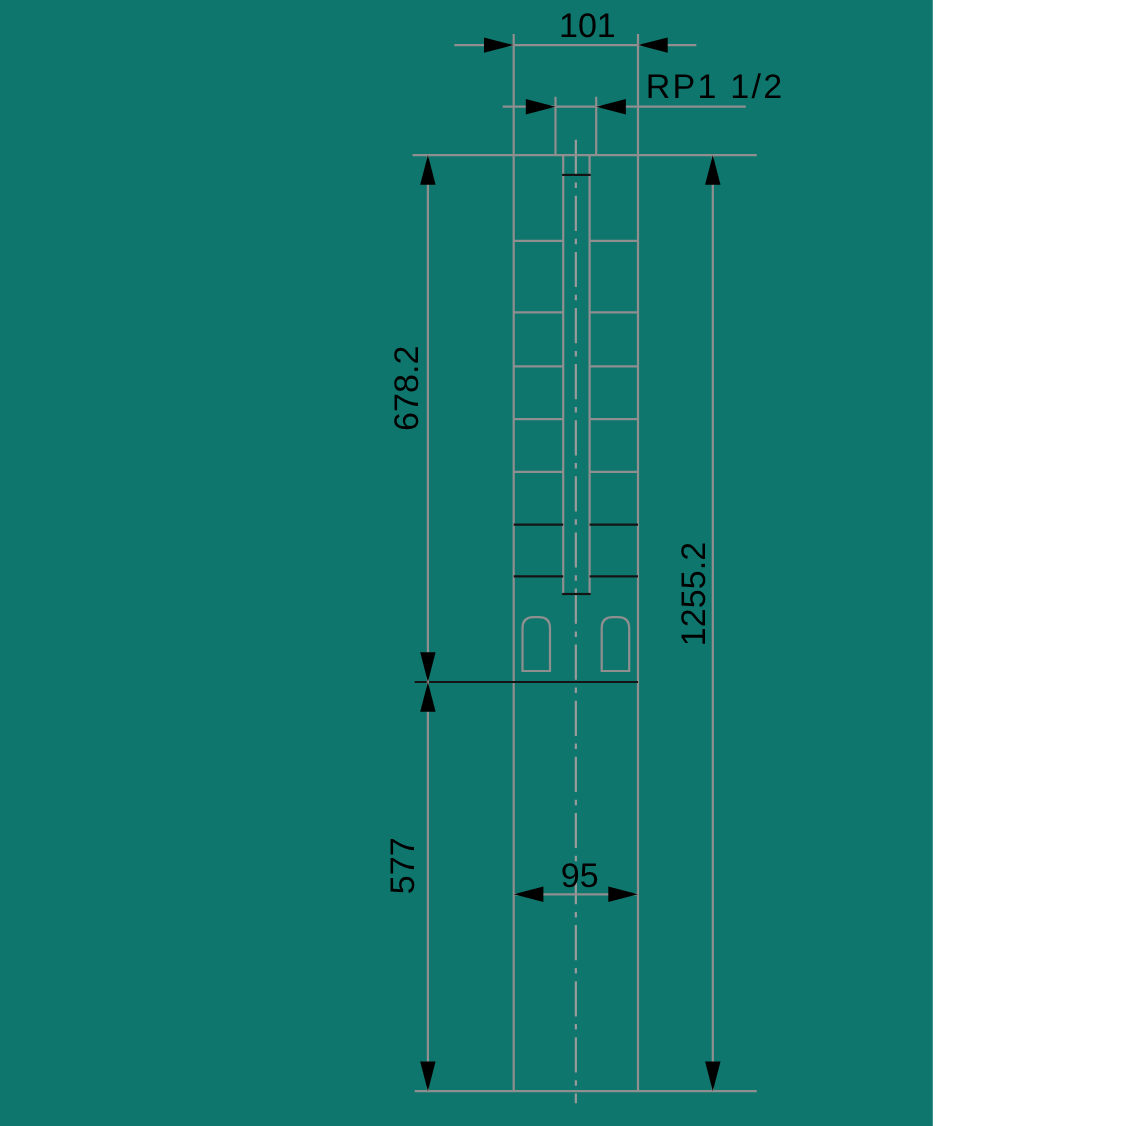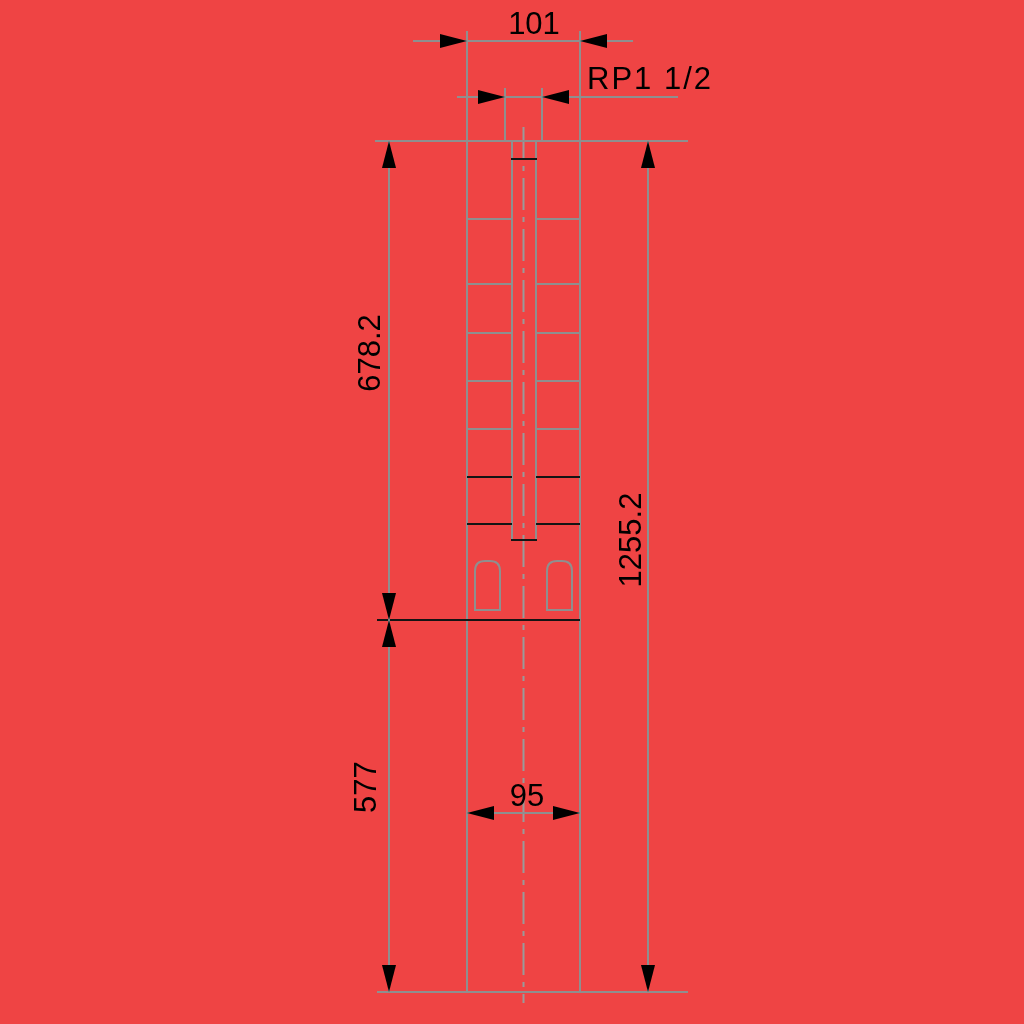--- a/index.html
+++ b/index.html
@@ -2,23 +2,23 @@
 <html><head>
 <meta charset="utf-8">
 <style>
   html, body {
     margin: 0;
     padding: 0;
     background: #ffffff;
   }
   .stage {
     position: relative;
-    width: 1024px;
+    width: 848px;
     height: 1024px;
-    background: #ef4444;
+    background: #0f766e;
     overflow: hidden;
   }
   svg {
     display: block;
   }
   .thin-gray {
     stroke: #8f8f8f;
     stroke-width: 2;
     fill: none;
   }

